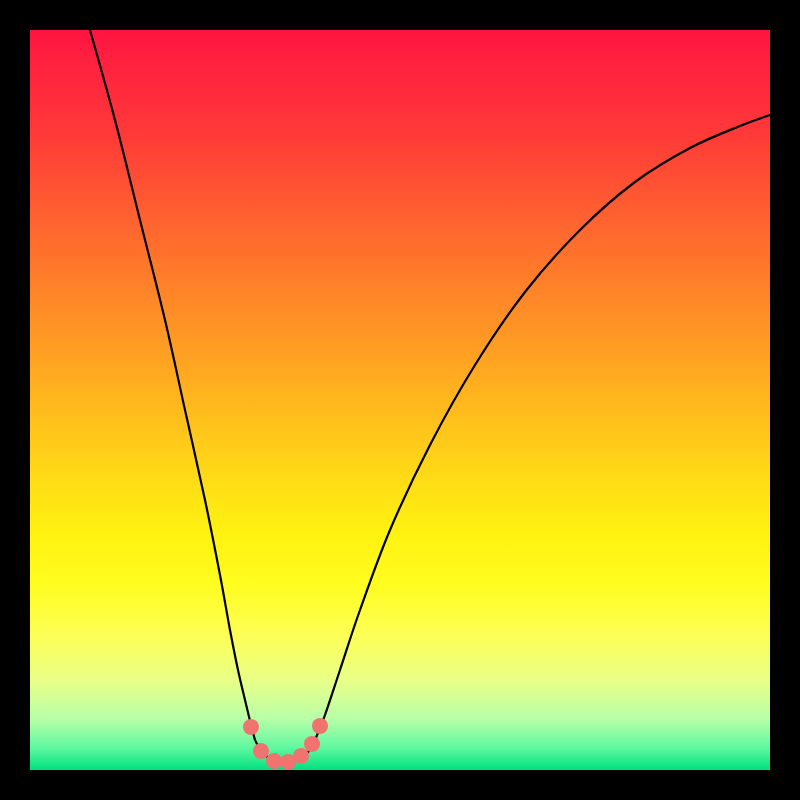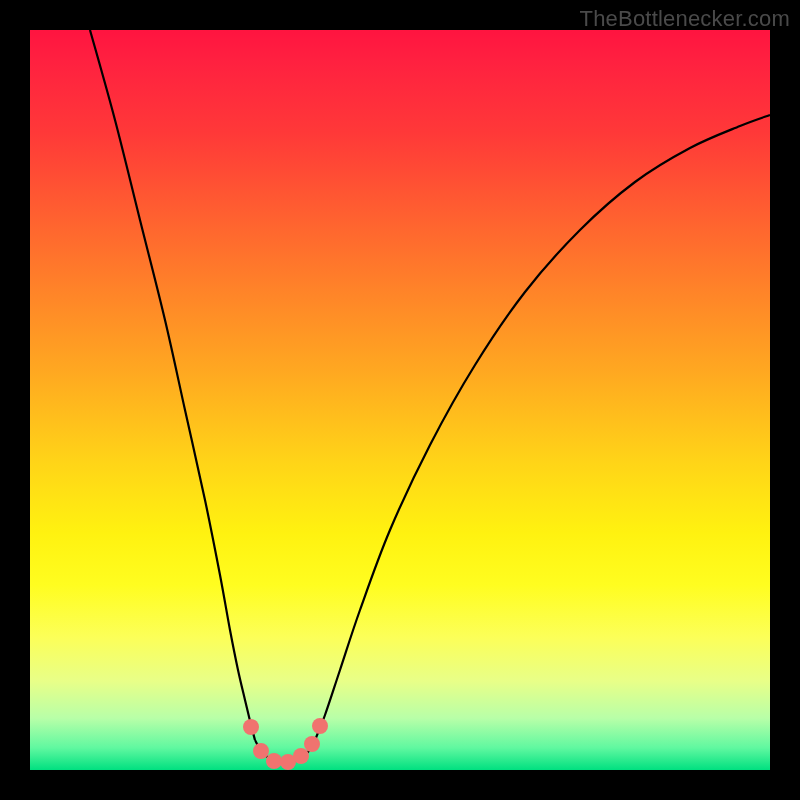--- a/index.html
+++ b/index.html
@@ -59,21 +59,20 @@
     width: 740px;
     height: 740px;
     overflow: visible;
   }
 </style>
 </head>
 <body>
 
 <div class="frame">
 
-  <div class="watermark">TheBottlenecker.com</div>
 
   <div class="plot">
     <svg class="curves" viewBox="0 0 740 740">
       <path d="M 60 0 C 64.16666666666667 15, 76.66666666666667 58.33333333333333, 85 90 C 93.33333333333333 121.66666666666667, 101.66666666666667 156.66666666666666, 110 190 C 118.33333333333333 223.33333333333334, 127.5 258.3333333333333, 135 290 C 142.5 321.6666666666667, 148.33333333333334 350, 155 380 C 161.66666666666666 410, 169.16666666666666 442.5, 175 470 C 180.83333333333334 497.5, 185.83333333333334 523.3333333333334, 190 545 C 194.16666666666666 566.6666666666666, 197 584.1666666666666, 200 600 C 203 615.8333333333334, 205.5 628.3333333333334, 208 640 C 210.5 651.6666666666666, 212.83333333333334 660.8333333333334, 215 670 C 217.16666666666666 679.1666666666666, 219.33333333333334 688.3333333333334, 221 695 C 222.66666666666666 701.6666666666666, 224.33333333333334 707.5, 225 710" fill="none" stroke-width="2.2" stroke="#000000"></path>
       <path d="M 285 710 C 286.6666666666667 705.8333333333334, 290.8333333333333 696.6666666666666, 295 685 C 299.1666666666667 673.3333333333334, 304.1666666666667 657.5, 310 640 C 315.8333333333333 622.5, 321.6666666666667 603.3333333333334, 330 580 C 338.3333333333333 556.6666666666666, 348.3333333333333 527.5, 360 500 C 371.6666666666667 472.5, 385.8333333333333 442.5, 400 415 C 414.1666666666667 387.5, 429.1666666666667 360.5, 445 335 C 460.8333333333333 309.5, 477.5 284.5, 495 262 C 512.5 239.5, 531.6666666666666 218.33333333333334, 550 200 C 568.3333333333334 181.66666666666666, 586.6666666666666 165.66666666666666, 605 152 C 623.3333333333334 138.33333333333334, 642.5 127.33333333333333, 660 118 C 677.5 108.66666666666667, 696.6666666666666 101.5, 710 96 C 723.3333333333334 90.5, 735 86.83333333333333, 740 85" fill="none" stroke-width="2.2" stroke="#000000"></path>
       <path d="M 225 710 C 226.16666666666666 712, 229.16666666666666 718.6666666666666, 232 722 C 234.83333333333334 725.3333333333334, 238.16666666666666 728, 242 730 C 245.83333333333334 732, 250.66666666666666 734, 255 734 C 259.3333333333333 734, 264.1666666666667 732, 268 730 C 271.8333333333333 728, 275.1666666666667 725.3333333333334, 278 722 C 280.8333333333333 718.6666666666666, 283.8333333333333 712, 285 710" fill="none" stroke-width="2.2" stroke="#000000"></path>
       <g>
           <circle cx="221" cy="697" r="8" fill="#f0736f" stroke="#c94a46" stroke-width="0"></circle>
           <circle cx="231" cy="721" r="8" fill="#f0736f" stroke="#c94a46" stroke-width="0"></circle>
           <circle cx="244" cy="731" r="8" fill="#f0736f" stroke="#c94a46" stroke-width="0"></circle>

